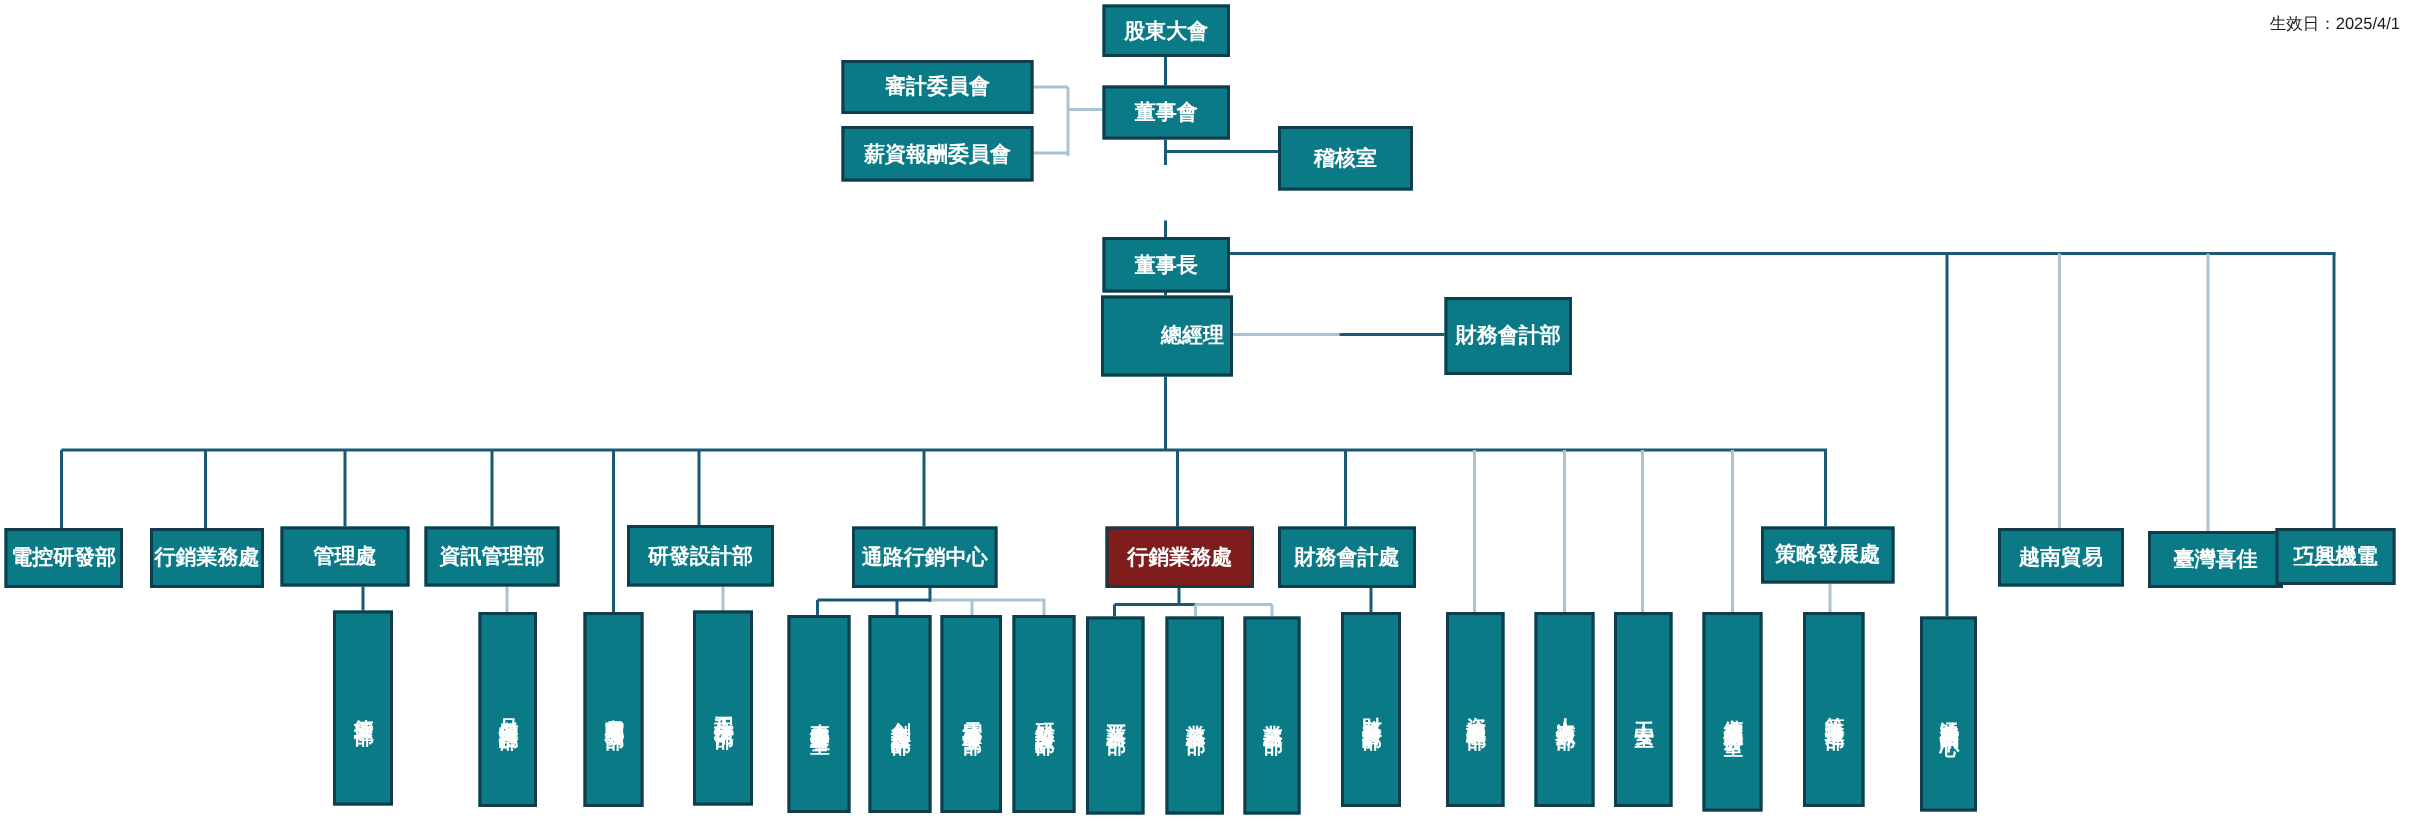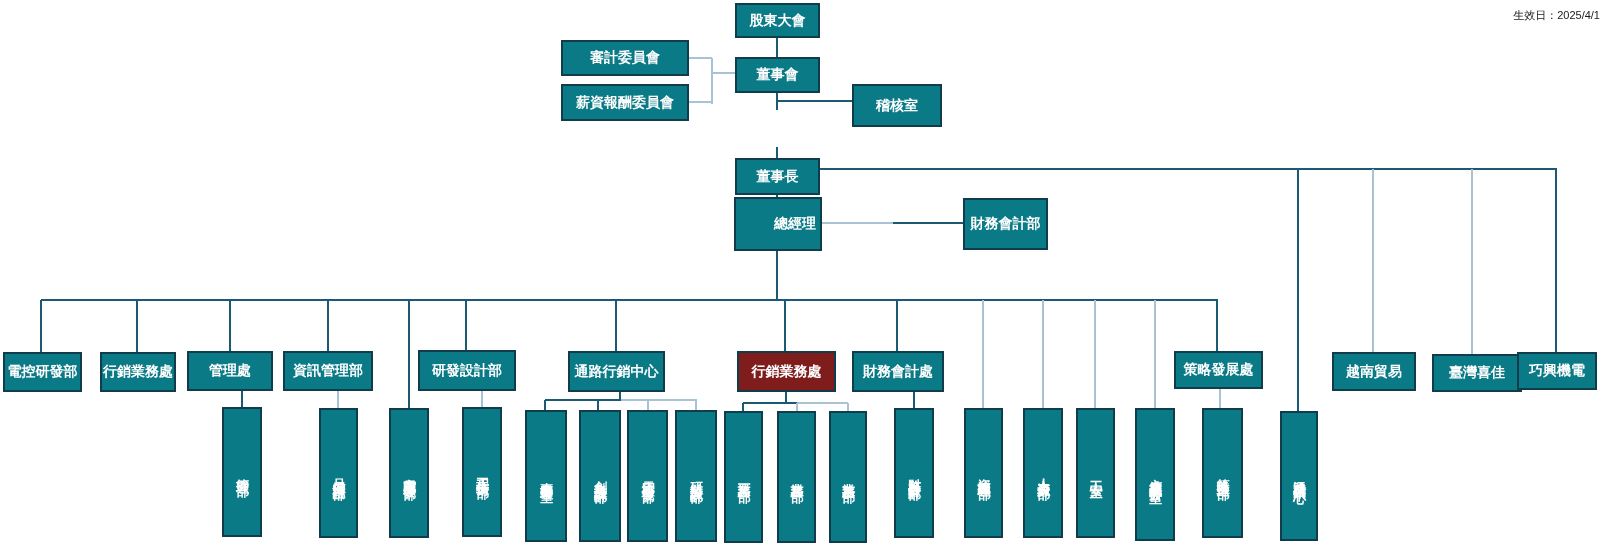--- a/index.html
+++ b/index.html
@@ -119,21 +119,21 @@
       </div>
       <div class="node" style="left: 1174px; top: 351px; width: 89px; height: 38px; background: rgb(10, 122, 135); border-color: rgb(16, 60, 75); color: rgb(255, 255, 255);">
         <span>策略發展處</span>
       </div>
       <div class="node" style="left: 1332px; top: 352px; width: 84px; height: 39px; background: rgb(10, 122, 135); border-color: rgb(16, 60, 75); color: rgb(255, 255, 255); text-align: center;">
         <span>越南貿易</span>
       </div>
       <div class="node" style="left: 1432px; top: 354px; width: 90px; height: 38px; background: rgb(10, 122, 135); border-color: rgb(16, 60, 75); color: rgb(255, 255, 255);">
         <span>臺灣喜佳</span>
       </div>
-      <div class="node" style="left: 1517px; top: 352px; width: 80px; height: 38px; background: rgb(10, 122, 135); border-color: rgb(16, 60, 75); color: rgb(255, 255, 255);">
+      <div class="node" style="left: 1517px; top: 352px; width: 80px; height: 38px; background: rgb(10, 122, 135); border-color: rgb(16, 60, 75); color: rgb(255, 255, 255); text-decoration: underline;">
         <span>巧興機電</span>
       </div>
       <div class="node vertical" style="left: 222px; top: 407px; width: 40px; height: 130px; background: rgb(10, 122, 135); border-color: rgb(16, 60, 75); color: rgb(255, 255, 255);">
         <span>管理部</span>
       </div>
       <div class="node vertical" style="left: 319px; top: 408px; width: 39px; height: 130px; background: rgb(10, 122, 135); border-color: rgb(16, 60, 75); color: rgb(255, 255, 255);">
         <span>品質保證部</span>
       </div>
       <div class="node vertical" style="left: 389px; top: 408px; width: 40px; height: 130px; background: rgb(10, 122, 135); border-color: rgb(16, 60, 75); color: rgb(255, 255, 255);">
         <span>家電開發部</span>

